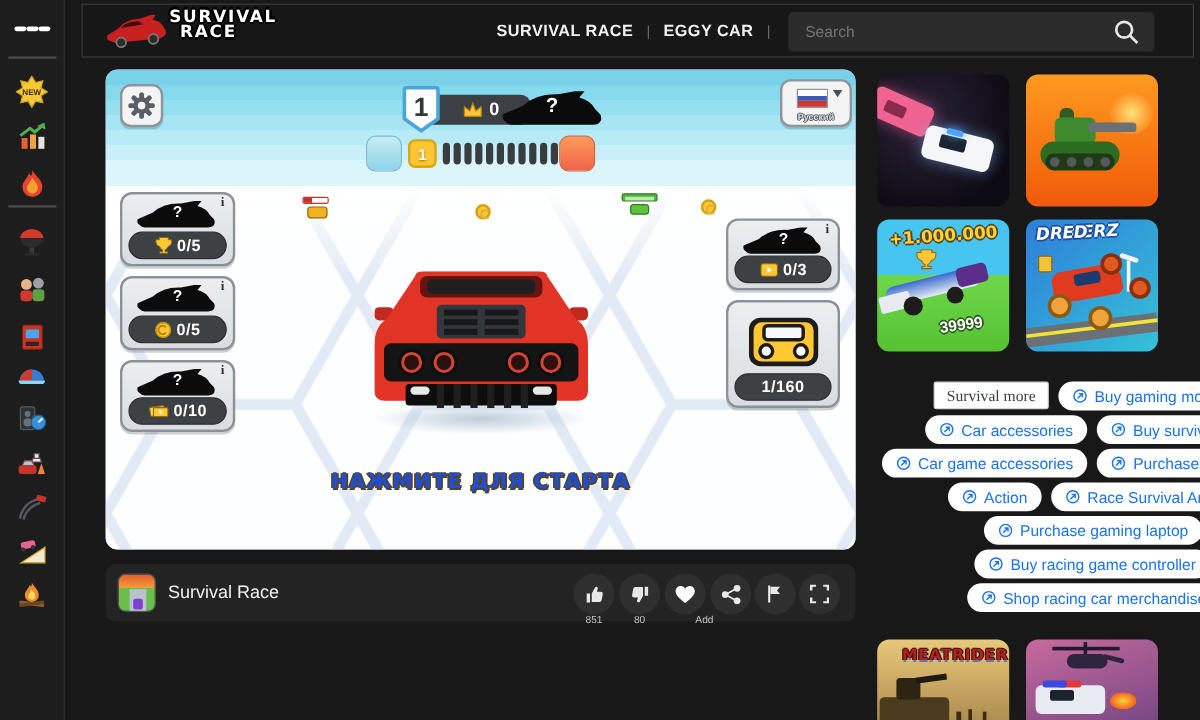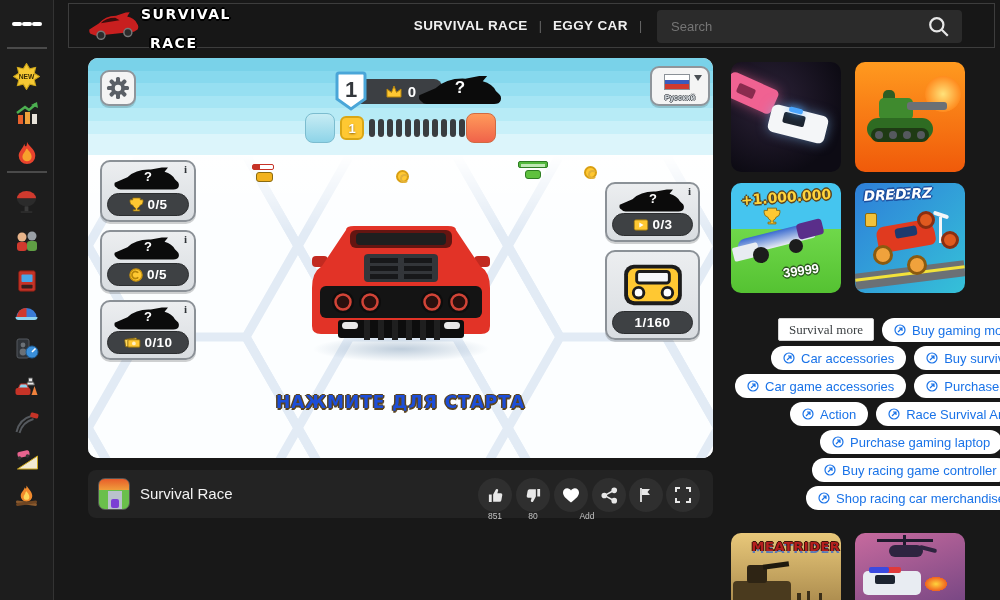--- a/index.html
+++ b/index.html
@@ -15,21 +15,21 @@
   .sb-div { position:absolute; left:7px; width:40px; height:2px; background:#4a4a4a; }
   .hamb span { display:block; width:24px; height:3.5px; background:#fff; border-radius:2px; margin:2.4px 0; }
 
   
   #header { position:absolute; left:68px; top:3px; width:927px; height:45px;
     background:#171717; border:1px solid #3d3d3d; }
   #logo { position:absolute; left:18px; top:4px; height:38px; display:flex; align-items:flex-start; gap:2px; cursor:pointer; }
   .logo-text { font-family:"DejaVu Sans", sans-serif; font-weight:800; color:#fff;
     font-size:14px; line-height:13px; letter-spacing:1.5px;
     text-shadow:-2px 0 #000, 2px 0 #000, 0 -2px #000, 0 2px #000, 1px 1px #000, -1px -1px #000; }
-  .logo-text .l2 { margin-left:9px;margin-top:16px; }
+  .logo-text .l2 { margin-left:9px; }
   #nav { position:absolute; right:352px; top:0; height:100%; display:flex; align-items:center; gap:11px; }
   .nav-link { color:#f0f0f0; font-size:13.5px; font-weight:700; letter-spacing:.4px; text-decoration:none; cursor:pointer; }
   .nav-sep { color:#6a6a6a; font-size:12px; font-weight:400; }
   #searchbox { position:absolute; right:32px; top:6px; width:305px; height:33px;
     background:#2b2b2b; border-radius:4px; display:flex; align-items:center; }
   #searchbox input { flex:1; background:transparent; border:none; outline:none;
     color:#cccccc; font-size:13px; padding:0 14px; font-family:inherit; }
   #searchbox svg { margin-right:12px; }
 
   

